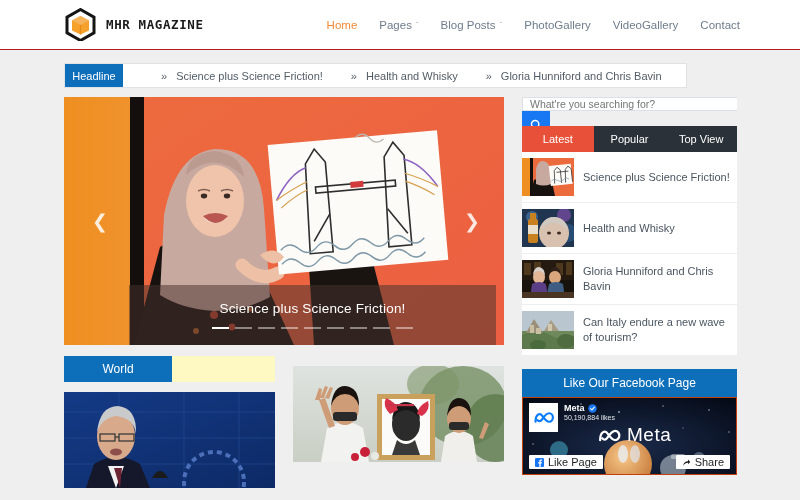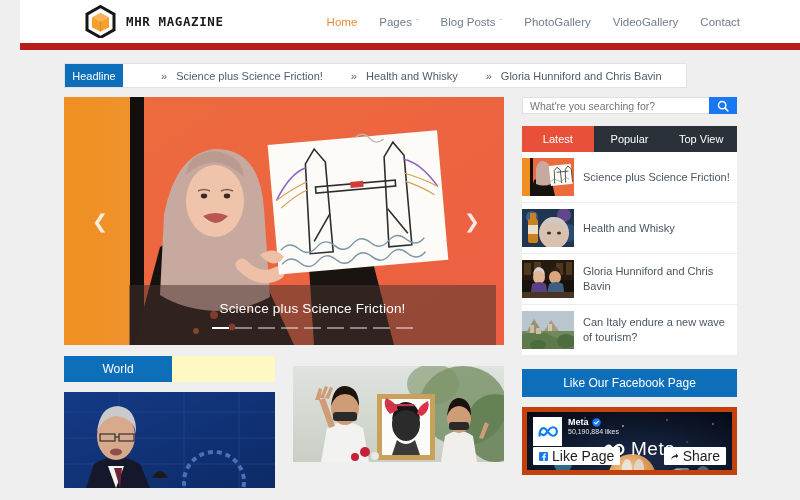--- a/index.html
+++ b/index.html
@@ -7,23 +7,22 @@
     width: 800px; height: 500px;
     background: #efefef;
     font-family: "Liberation Sans", sans-serif;
     overflow: hidden;
   }
 
   
   .header {
     height: 50px; background: #ffffff;
     display: flex; align-items: center;
-    border-bottom: 7px solid #b91c1c;
+    border-bottom: 1px solid #b91c1c;
     position: relative;
-    margin-left: 20px;
   }
   .brand { display: flex; align-items: center; margin-left: 64px; }
   .logo-hex { width: 33px; height: 33px; position: relative; }
   .logo-hex svg { display: block; }
   .brand-name {
     margin-left: 9px; font-size: 12.5px; letter-spacing: 0.6px;
     font-weight: bold; color: #1b1b1b;
     font-family: "DejaVu Sans Mono", monospace;
   }
   .nav { margin-left: auto; margin-right: 60px; display: flex; align-items: center; gap: 22px; padding-left: 13px; }
@@ -81,21 +80,21 @@
   .sec-col { width: 211px; flex: 0 0 211px; }
   .sec-bar { height: 26px; background: #fef9c3; display: flex; }
   .sec-tab {
     background: #0d6fba; color: #fff; font-size: 12px;
     display: flex; align-items: center; justify-content: center;
     width: 108px; flex: 0 0 108px; cursor: pointer;
   }
   .sec-photo { width: 211px; height: 96px; margin-top: 10px; overflow: hidden; position: relative; }
 
   
-  .search-row { display: flex; height: 17px; }
+  .search-row { display: flex; height: 17px; flex-direction: column; }
   .search-input {
     flex: 1; border: 1px solid #dcdfe3; border-right: none;
     font-size: 10.5px; color: #8b939b; padding: 0 7px;
     font-family: "Liberation Sans", sans-serif; background: #fff; outline: none;
   }
   .search-btn {
     width: 28px; flex: 0 0 28px; background: #1877f2; border: none;
     display: flex; align-items: center; justify-content: center; cursor: pointer;
   }
   .tabs { display: flex; height: 26px; margin-top: 12px; }
@@ -110,38 +109,38 @@
     border-bottom: 1px solid #eceef0; padding: 6px 4px 6px 0; cursor: pointer;
   }
   .post-thumb { width: 52px; height: 38px; flex: 0 0 52px; overflow: hidden; position: relative; }
   .post-title { font-size: 11px; color: #4a5560; line-height: 1.35; }
   .fb-banner {
     margin-top: 13px; height: 28px; background: #0d6fba; color: #fff;
     display: flex; align-items: center; justify-content: center;
     font-size: 12px; cursor: pointer;
   }
   .fb-card {
-    margin-top: 10px; height: 68px; position: relative; overflow: hidden;
-    border: 5px solid #c2410c; background: #0a0f1e;
+    height: 78px; position: relative; overflow: hidden;
+    border: 1px solid #c2410c; background: #0a0f1e;
   }
   .fb-cover { position: absolute; inset: 0; }
   .fb-head { position: absolute; top: 5px; left: 6px; display: flex; gap: 6px; align-items: flex-start; }
   .fb-avatar {
     width: 29px; height: 29px; background: #fff; flex: 0 0 29px;
     display: flex; align-items: center; justify-content: center;
   }
   .fb-name { font-size: 9px; color: #fff; font-weight: bold; display: flex; align-items: center; gap: 3px; }
   .fb-likes { font-size: 7px; color: #e3e6ea; margin-top: 1px; }
   .fb-wordmark {
     position: absolute; left: 74px; top: 26px; color: #fff;
     font-size: 19px; letter-spacing: .5px; display: flex; align-items: center; gap: 5px;
   }
   .fb-btn {
     position: absolute; bottom: 5px; background: #fff; color: #1c1e21;
-    font-size: 14px; padding: 1px 6px; display: flex; align-items: center; gap: 4px;
+    font-size: 11px; padding: 1px 6px; display: flex; align-items: center; gap: 4px;
     cursor: pointer; border-radius: 1px;
   }
   .fb-btn.like { left: 6px; }
   .fb-btn.share { right: 6px; }
   .verified { width: 9px; height: 9px; }
 </style>
 </head>
 <body>
 
 <div class="header">

